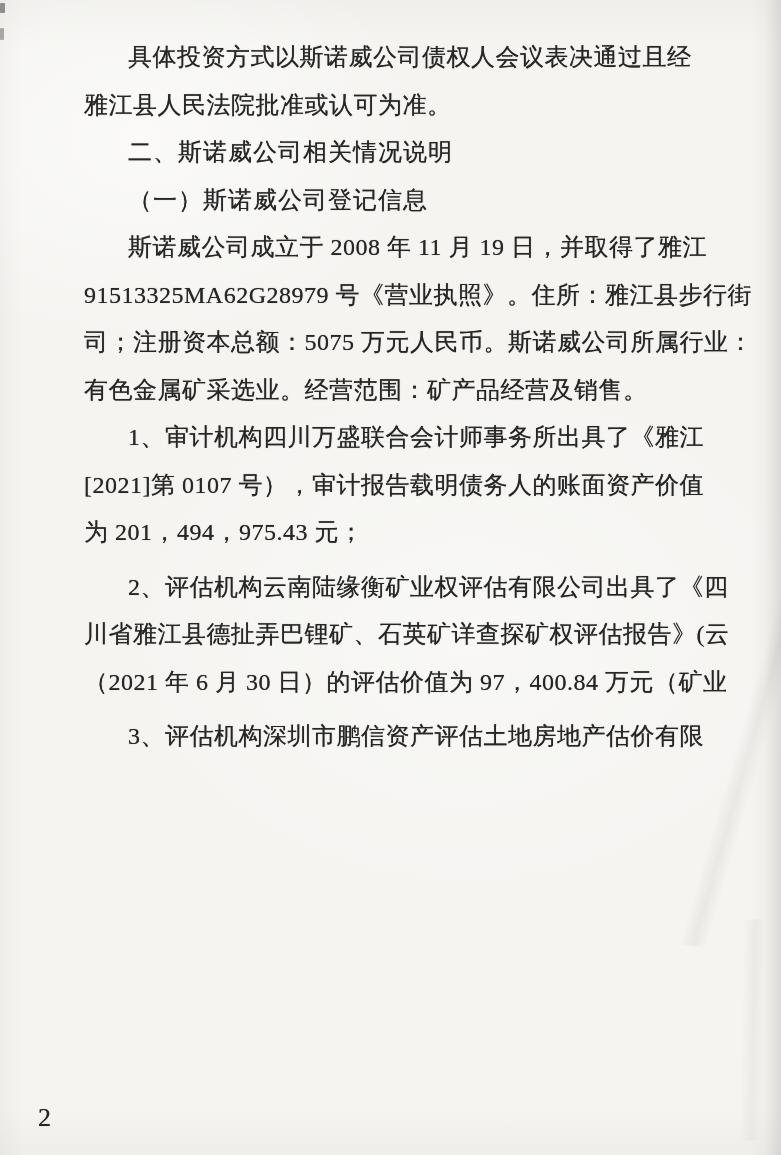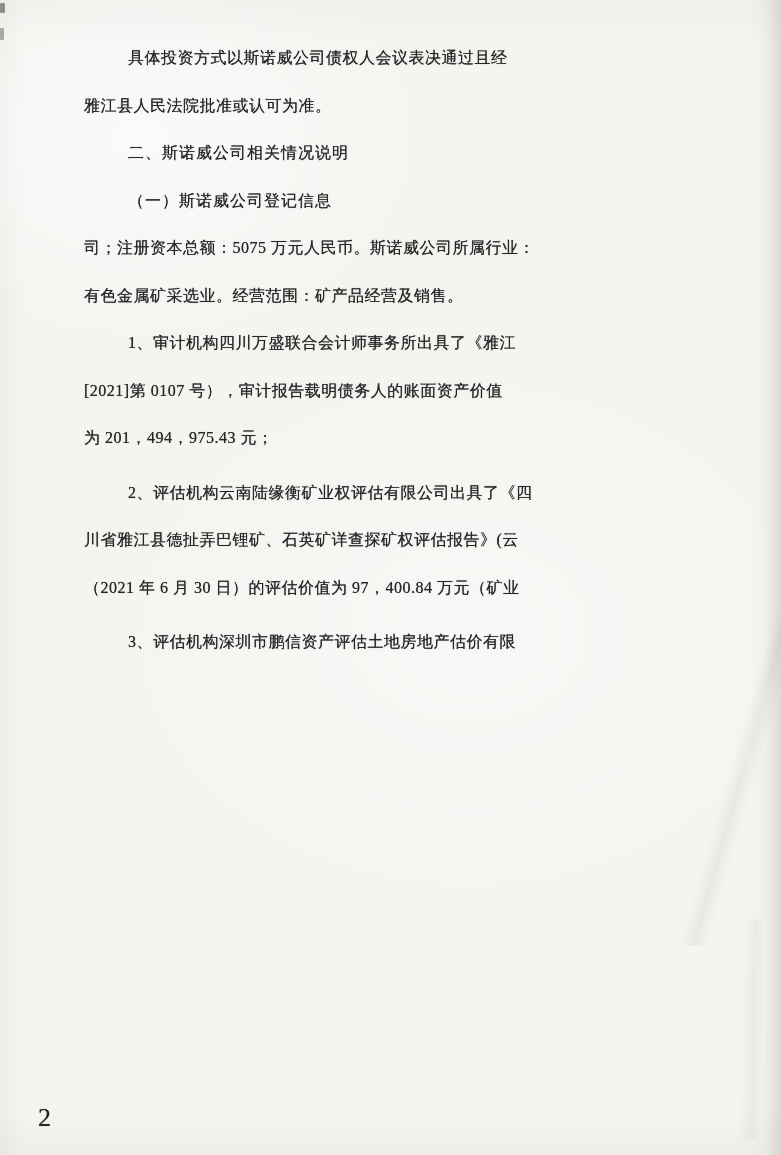--- a/index.html
+++ b/index.html
@@ -19,21 +19,21 @@
       linear-gradient(to bottom, rgba(120,115,108,0.04) 0%, transparent 4%, transparent 96%, rgba(120,115,108,0.05) 100%);
     overflow:hidden;
     font-family:"Liberation Serif","DejaVu Serif",serif;
     color:var(--ink);
   }
   .text-block{
     position:absolute;
     left:84px; top:34px; right:40px;
   }
   .line{
-    font-size:16px;
+    font-size:24px;
     line-height:47.5px;
     height:47.5px;
     white-space:nowrap;
     letter-spacing:0.5px;
     text-shadow:0 0 0.7px rgba(45,45,45,0.8);
   }
   .line.indent{padding-left:44px;}
   .line.bold{font-weight:400; letter-spacing:1px;}
   .line.spread{letter-spacing:11px;}
   .line.gap{margin-top:7px;}
@@ -79,20 +79,22 @@
 
 <div class="page">
   <div class="speck speck-1"></div>
   <div class="speck speck-2"></div>
 
   <div class="text-block">
       <div class="line indent">具体投资方式以斯诺威公司债权人会议表决通过且经</div>
       <div class="line">雅江县人民法院批准或认可为准。</div>
       <div class="line indent bold">二、斯诺威公司相关情况说明</div>
       <div class="line indent bold">（一）斯诺威公司登记信息</div>
+      <div class="line indent">斯诺威公司成立于 2008 年 11 月 19 日，并取得了雅江</div>
+      <div class="line">91513325MA62G28979 号《营业执照》。住所：雅江县步行街</div>
       <div class="line">司；注册资本总额：5075 万元人民币。斯诺威公司所属行业：</div>
       <div class="line">有色金属矿采选业。经营范围：矿产品经营及销售。</div>
       <div class="line indent">1、审计机构四川万盛联合会计师事务所出具了《雅江</div>
       <div class="line">[2021]第 0107 号），审计报告载明债务人的账面资产价值</div>
       <div class="line">为 201，494，975.43 元；</div>
       <div class="line indent gap">2、评估机构云南陆缘衡矿业权评估有限公司出具了《四</div>
       <div class="line">川省雅江县德扯弄巴锂矿、石英矿详查探矿权评估报告》(云</div>
       <div class="line">（2021 年 6 月 30 日）的评估价值为 97，400.84 万元（矿业</div>
       <div class="line indent gap">3、评估机构深圳市鹏信资产评估土地房地产估价有限</div>
     </div>

